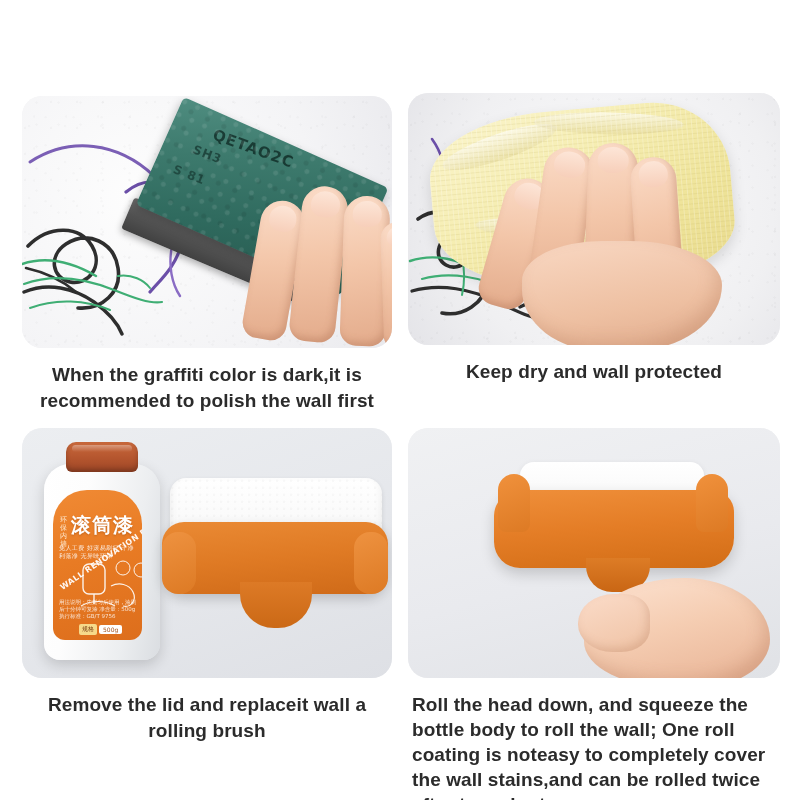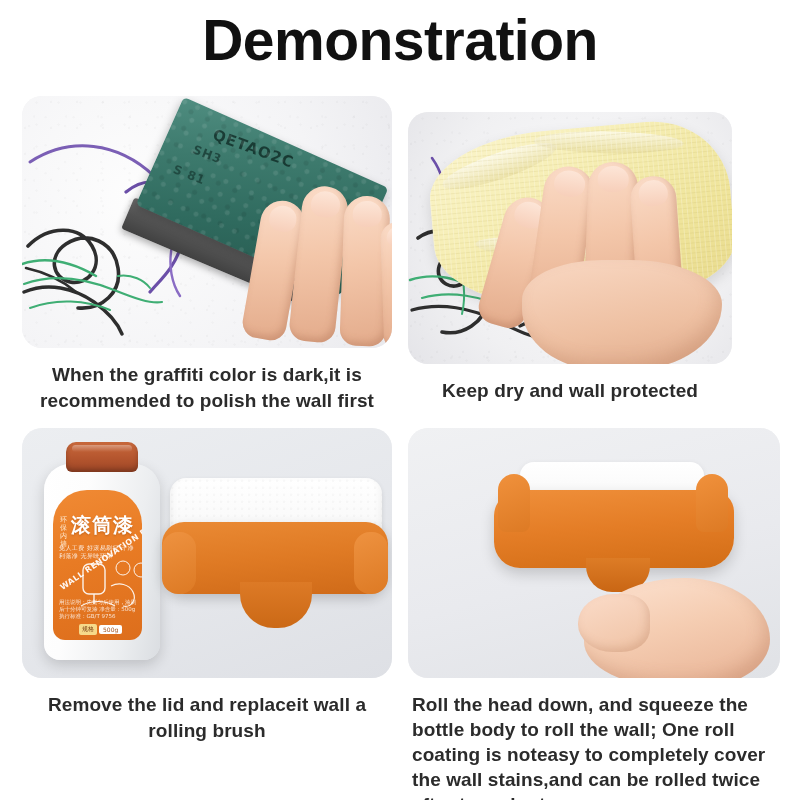--- a/index.html
+++ b/index.html
@@ -13,21 +13,21 @@
   
   .title{
     position:absolute;left:0;top:8px;width:800px;text-align:center;
     font-size:57px;line-height:64px;font-weight:bold;color:#111111;
     letter-spacing:-0.5px;
   }
 
   
   .cell{position:absolute;}
   .cell-tl{left:22px;top:96px;width:370px;height:300px;}
-  .cell-tr{left:408px;top:112px;width:324px;height:300px;}
+  .cell-tr{left:408px;top:93px;width:372px;height:300px;}
   .cell-bl{left:22px;top:428px;width:370px;height:330px;}
   .cell-br{left:408px;top:428px;width:372px;height:360px;}
 
   .photo{
     position:relative;width:100%;height:252px;border-radius:20px;
     overflow:hidden;background:#f2f2f4;
   }
   .cell-bl .photo,.cell-br .photo{height:250px;}
 
   .caption{
@@ -251,21 +251,20 @@
     border-radius:50% 36% 40% 48%;
     background:linear-gradient(160deg,#fbdcc9 0%,#efc2a4 100%);
     box-shadow:inset -3px -4px 8px rgba(170,110,80,.25);
   }
 </style>
 </head>
 <body>
 
 <div class="page">
 
-  <div class="title">Demonstration</div>
 
   <div class="cell cell-tl">
     <div class="photo">
       <div class="wall1"></div>
       <div class="wall-tex"></div>
 
       <svg class="scribble" width="370" height="252" viewBox="0 0 370 252">
         <path d="M8 66 C48 40 96 46 132 80 C150 96 162 118 168 140" stroke="#7b5fb5" stroke-width="3"></path>
         <path d="M104 96 C126 78 150 86 154 108 C158 128 140 142 126 134
                  C112 126 118 104 136 102 C156 100 166 120 160 146

